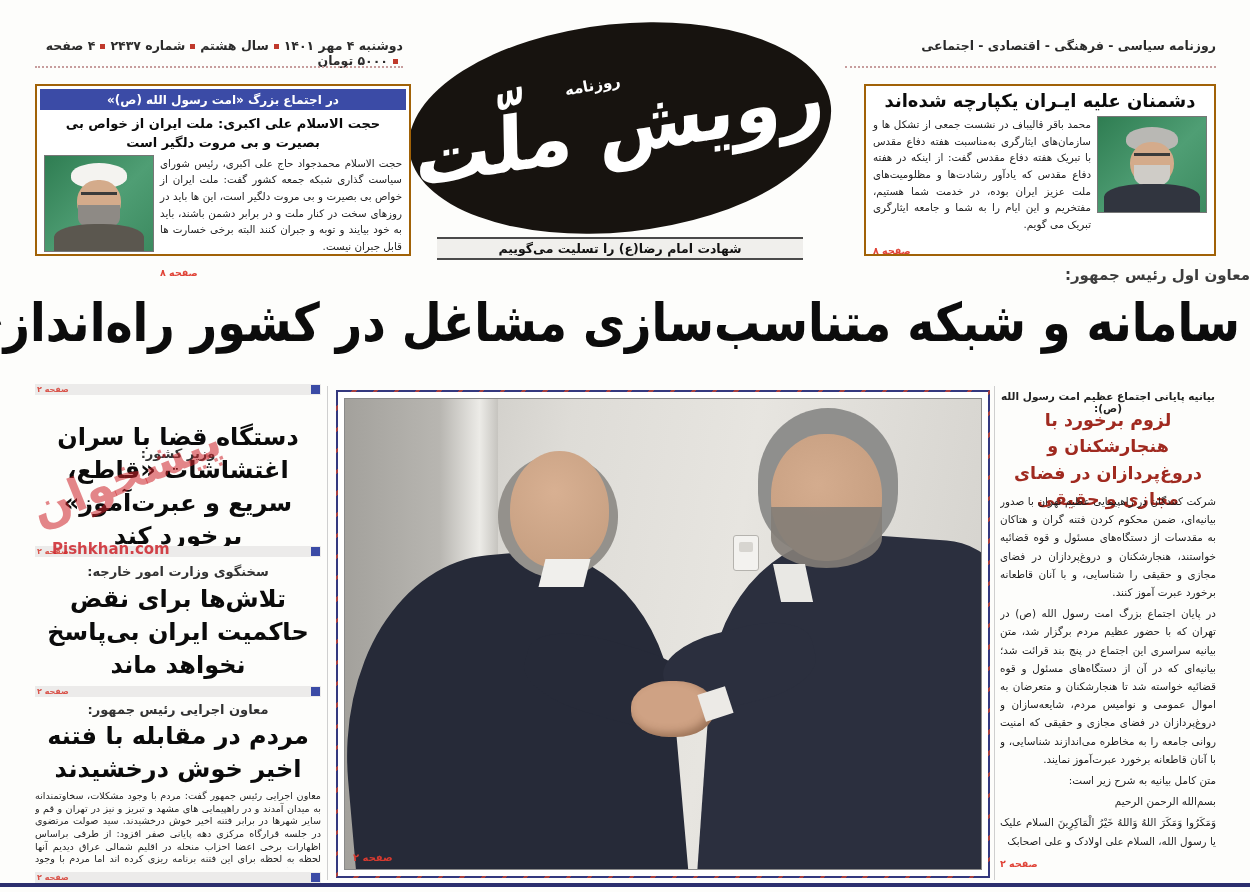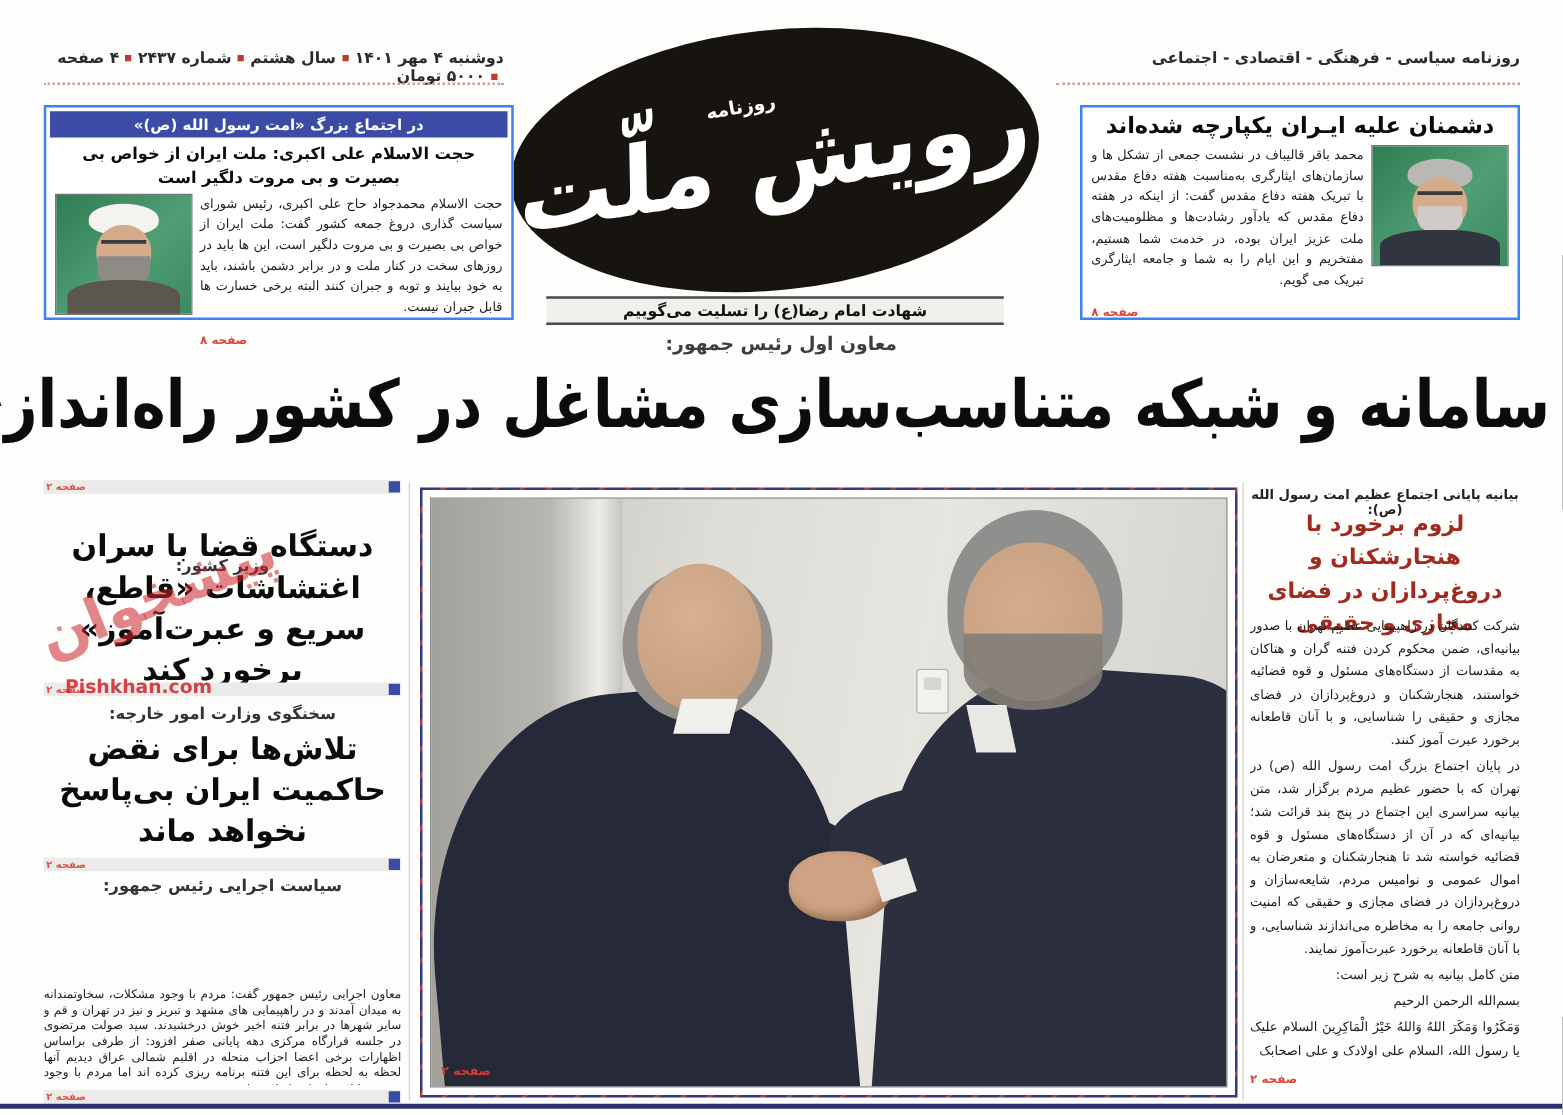--- a/index.html
+++ b/index.html
@@ -24,42 +24,42 @@
     display:flex;align-items:center;justify-content:center;
   }
   .logo-name{color:#fff;font-size:76px;font-weight:900;direction:rtl;transform:skewX(-8deg) rotate(-3deg);line-height:1;}
   .logo-tag{position:absolute;left:38%;top:24%;color:#fff;font-size:15px;font-weight:bold;direction:rtl;transform:rotate(-4deg);}
   .condolence{
     position:absolute;left:437px;top:237px;width:366px;padding:2px 0;
     background:#f0efec;border-top:2px solid #4a4a4a;border-bottom:2px solid #4a4a4a;
     text-align:center;font-size:12.5px;font-weight:900;direction:rtl;color:#111;
   }
   
-  .news-box{position:absolute;top:84px;height:172px;border:2px solid #3b82f6;background:#fff;}
+  .news-box{position:absolute;top:84px;height:172px;border:2px solid #a16207;background:#fff;}
   .box-left{left:35px;width:376px;}
   .box-right{left:864px;width:352px;}
   .kbar{margin:3px;height:21px;background:#3b4ba6;color:#fff;font-size:12px;font-weight:bold;
         display:flex;align-items:center;justify-content:center;direction:rtl;}
   .box-headline{font-size:13px;font-weight:900;text-align:center;direction:rtl;line-height:1.45;padding:2px 6px;color:#0b0b0b;}
   .box-row{display:flex;gap:6px;padding:0 7px;direction:ltr;}
   .box-body{flex:1;direction:rtl;text-align:justify;font-size:10.3px;line-height:1.62;color:#222;}
   .pref{color:#e04438;font-size:9.5px;font-weight:bold;text-align:left;direction:rtl;margin-top:10px;}
   
   .portrait{position:relative;width:110px;height:97px;overflow:hidden;border:1px solid #777;flex:0 0 auto;}
   .pt-green{background:linear-gradient(135deg,#2f7d52 0%,#4f9e74 55%,#3c8a60 100%);}
   .pt-face{position:absolute;left:30%;top:26%;width:40%;height:46%;background:#d4ab8b;border-radius:48%;}
   .pt-turban{position:absolute;left:24%;top:8%;width:52%;height:26%;background:#f4f3f0;border-radius:50% 50% 42% 42%;}
   .pt-beard{position:absolute;left:31%;top:52%;width:38%;height:26%;background:#8e8a85;border-radius:0 0 50% 50%;}
   .pt-robe{position:absolute;left:8%;top:72%;width:84%;height:30%;background:#5b574f;border-radius:45% 45% 0 0;}
   .pt-hairgray{position:absolute;left:26%;top:10%;width:48%;height:26%;background:#b9b8b4;border-radius:50% 50% 40% 40%;}
   .pt-suit{position:absolute;left:6%;top:70%;width:88%;height:32%;background:#31353f;border-radius:42% 42% 0 0;}
   .pt-beard-w{position:absolute;left:33%;top:50%;width:34%;height:24%;background:#cfccc7;border-radius:0 0 50% 50%;}
   .pt-glasses{position:absolute;left:33%;top:38%;width:34%;height:3px;background:#3a3a3a;}
   
-  .lead-kicker{position:absolute;left:0;right:0;top:266px;text-align:center;font-size:15px;font-weight:900;color:#3d3d3d;direction:rtl;}
+  .lead-kicker{position:absolute;left:0;right:0;top:266px;font-size:15px;font-weight:900;color:#3d3d3d;direction:rtl;}
   .lead-headline{
     position:absolute;left:10px;right:10px;top:292px;text-align:center;direction:rtl;
     font-size:46px;font-weight:900;color:#0c0c0c;white-space:nowrap;
     transform:scaleY(1.15);transform-origin:top center;letter-spacing:-1px;
   }
   
   .vrule{position:absolute;top:386px;height:494px;width:1px;background:#cfcfcf;}
   .sepbar{position:absolute;left:35px;width:286px;height:11px;background:#ecebea;}
   .sepbar .bar-ref{position:absolute;left:2px;top:1px;font-size:8px;color:#d9534a;font-weight:bold;direction:rtl;}
   .sepbar .bluesq{position:absolute;right:1px;top:1px;width:9px;height:9px;background:#3b4ba6;}
@@ -149,21 +149,21 @@
     <div class="box-headline">حجت الاسلام علی اکبری: ملت ایران از خواص بی بصیرت و بی مروت دلگیر است</div>
     <div class="box-row">
       <div class="portrait pt-green">
         <div class="pt-turban"></div>
         <div class="pt-face"></div>
         <div class="pt-glasses"></div>
         <div class="pt-beard"></div>
         <div class="pt-robe"></div>
       </div>
       <div class="box-body">
-        <span>حجت الاسلام محمدجواد حاج علی اکبری، رئیس شورای سیاست گذاری دروغ جمعه کشور گفت: ملت ایران از خواص بی بصیرت و بی مروت دلگیر است، این ها باید در روزهای سخت در کنار ملت و در برابر دشمن باشند، باید به خود بیایند و توبه و جبران کنند البته برخی خسارت ها قابل جبران نیست.</span>
+        <span>حجت الاسلام محمدجواد حاج علی اکبری، رئیس شورای سیاست گذاری شبکه جمعه کشور گفت: ملت ایران از خواص بی بصیرت و بی مروت دلگیر است، این ها باید در روزهای سخت در کنار ملت و در برابر دشمن باشند، باید به خود بیایند و توبه و جبران کنند البته برخی خسارت ها قابل جبران نیست.</span>
         <div class="pref">صفحه ۸</div>
       </div>
     </div>
   </div>
 
   <div class="news-box box-right">
     <div class="box-headline" style="font-size:18px;">دشمنان علیه ایـران یکپارچه شده‌اند</div>
     <div class="box-row">
       <div class="box-body">
         <span>محمد باقر قالیباف در نشست جمعی از تشکل ها و سازمان‌های ایثارگری به‌مناسبت هفته دفاع مقدس با تبریک هفته دفاع مقدس گفت: از اینکه در هفته دفاع مقدس که یادآور رشادت‌ها و مظلومیت‌های ملت عزیز ایران بوده، در خدمت شما هستیم، مفتخریم و این ایام را به شما و جامعه ایثارگری تبریک می گویم.</span>
@@ -196,21 +196,22 @@
     <span class="bar-ref">صفحه ۲</span>
     <span class="bluesq"></span>
   </div>
   <div class="col-kicker" style="top:564px;">سخنگوی وزارت امور خارجه:</div>
   <div class="col-headline" style="top:583px;">تلاش‌ها برای نقض حاکمیت ایران بی‌پاسخ نخواهد ماند</div>
 
   <div class="sepbar" style="top:686px;">
     <span class="bar-ref">صفحه ۲</span>
     <span class="bluesq"></span>
   </div>
-  <div class="col-kicker" style="top:702px;">سیاست اجرایی رئیس جمهور:</div>
+  <div class="col-kicker" style="top:702px;">معاون اجرایی رئیس جمهور:</div>
+  <div class="col-headline" style="top:720px;">مردم در مقابله با فتنه اخیر خوش درخشیدند</div>
   <div class="col-body" style="top:790px;">معاون اجرایی رئیس جمهور گفت: مردم با وجود مشکلات، سخاوتمندانه به میدان آمدند و در راهپیمایی های مشهد و تبریز و نیز در تهران و قم و سایر شهرها در برابر فتنه اخیر خوش درخشیدند. سید صولت مرتضوی در جلسه قرارگاه مرکزی دهه پایانی صفر افزود: از طرفی براساس اظهارات برخی اعضا احزاب منحله در اقلیم شمالی عراق دیدیم آنها لحظه به لحظه برای این فتنه برنامه ریزی کرده اند اما مردم با وجود همه مشکلات پای این انقلاب ماندند.</div>
 
   <div class="sepbar" style="top:872px;">
     <span class="bar-ref">صفحه ۲</span>
     <span class="bluesq"></span>
   </div>
 
   <div class="photo-frame">
     <div class="photo-mat">
       <div class="photo-inner">

